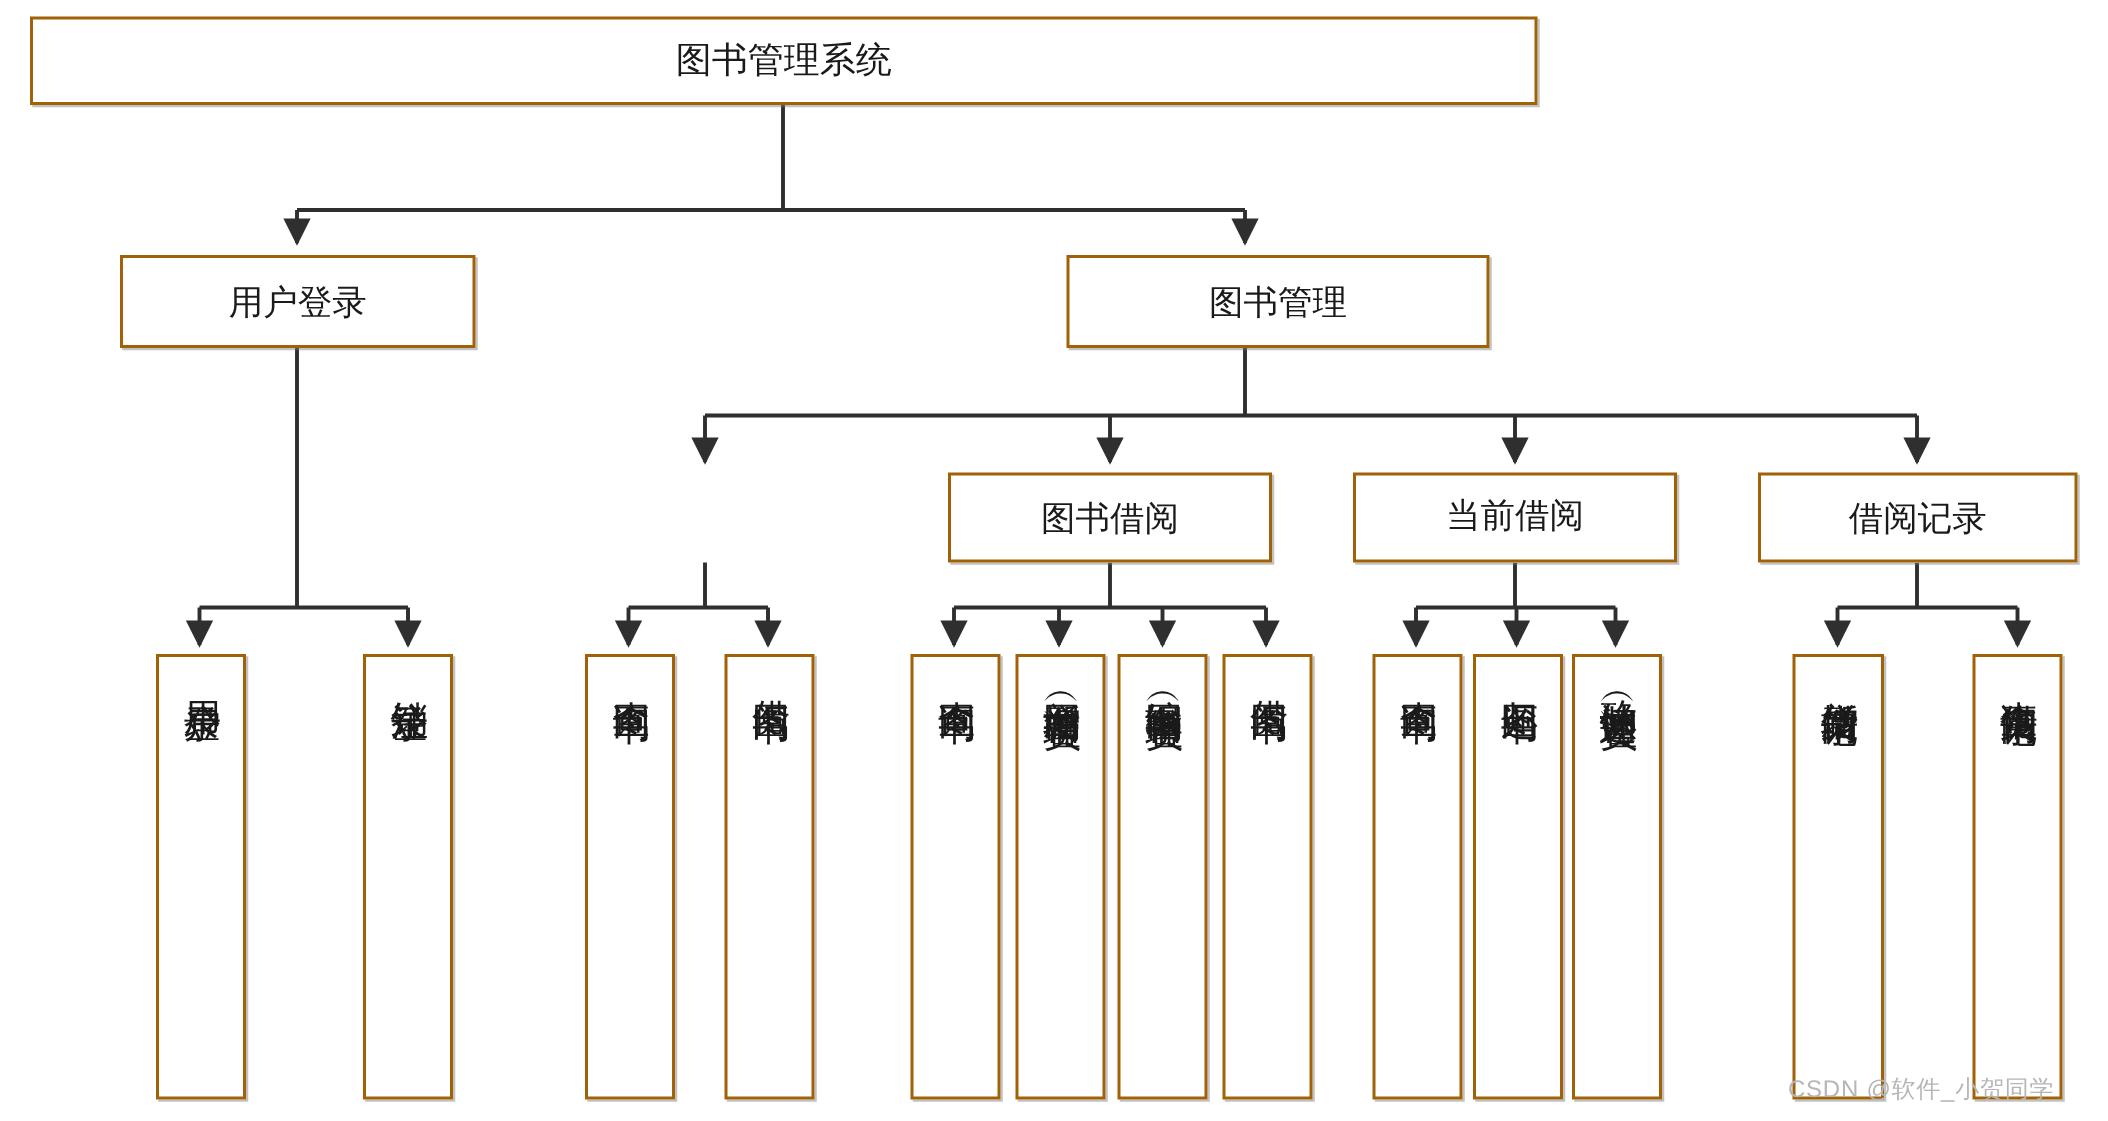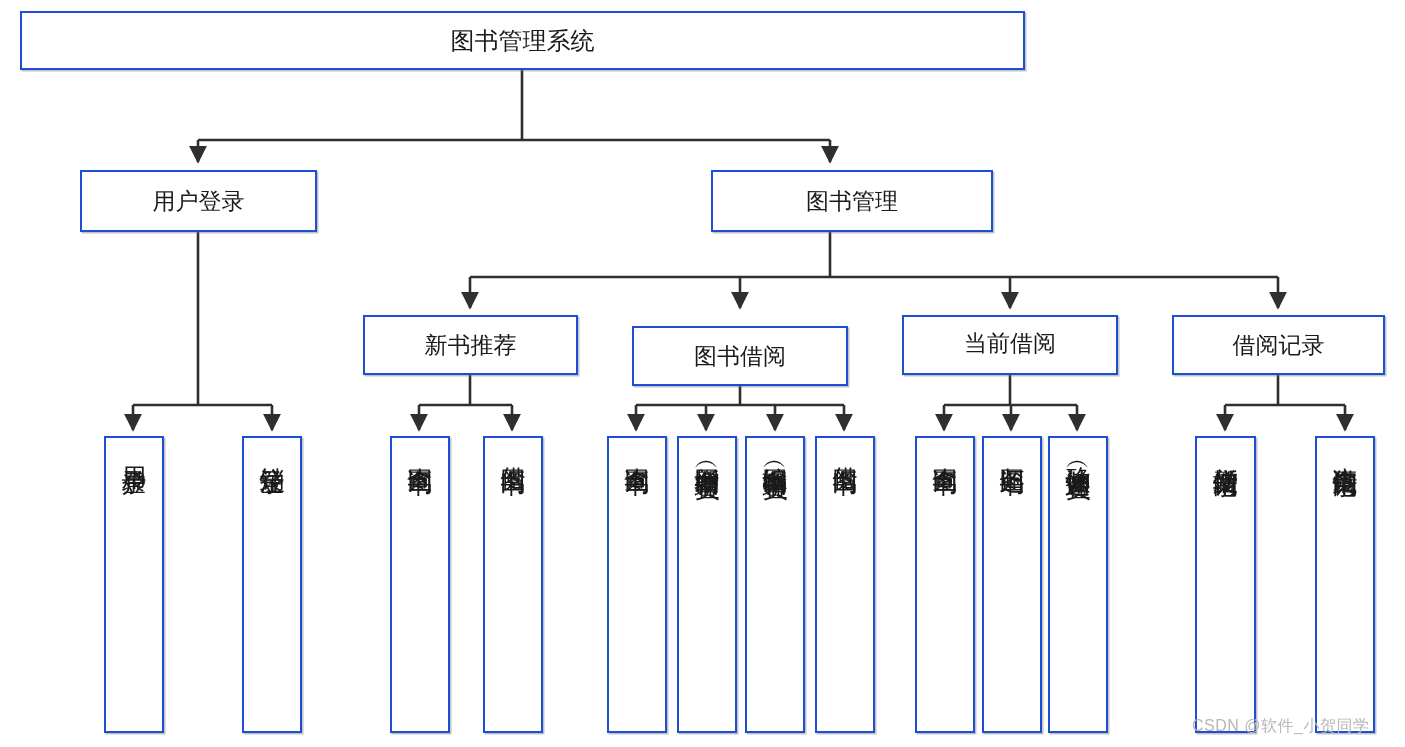--- a/index.html
+++ b/index.html
@@ -22,21 +22,21 @@
     left: 0;
     top: 0;
     width: 1405px;
     height: 747px;
     pointer-events: none;
   }
   .node {
     position: absolute;
     box-sizing: border-box;
     background: #ffffff;
-    border: 2px solid #1d4ed8;
+    border: 2px solid #a16207;
     display: flex;
     align-items: center;
     justify-content: center;
     color: #1a1a1a;
     box-shadow: 1.5px 1.5px 0 rgba(120,120,120,0.45);
   }
   .node .label {
     text-align: center;
     line-height: 1.15;
     white-space: nowrap;
@@ -126,24 +126,21 @@
     <span class="label">图书管理系统</span>
   </div>
 
   <div class="node h" style="left:80px; top:170px; width:237px; height:62px;">
     <span class="label">用户登录</span>
   </div>
   <div class="node h" style="left:711px; top:170px; width:282px; height:62px;">
     <span class="label">图书管理</span>
   </div>
 
-  <div class="node h" style="left:363px; top:315px; width:215px; height:60px;">
-    <span class="label">新书推荐</span>
-  </div>
-  <div class="node h" style="left:632px; top:326px; width:216px; height:60px;">
+  <div class="node h" style="left:632px; top:315px; width:216px; height:60px;">
     <span class="label">图书借阅</span>
   </div>
   <div class="node h" style="left:902px; top:315px; width:216px; height:60px;font-family:Liberation Mono, monospace;">
     <span class="label">当前借阅</span>
   </div>
   <div class="node h" style="left:1172px; top:315px; width:213px; height:60px;">
     <span class="label">借阅记录</span>
   </div>
 
   <div class="node v" style="left:104px; top:436px; width:60px; height:297px;">

